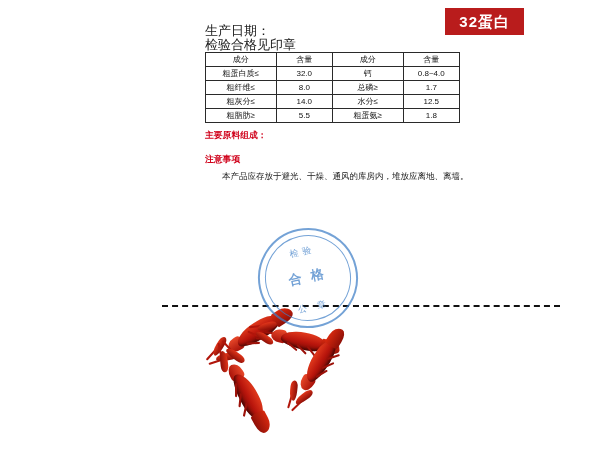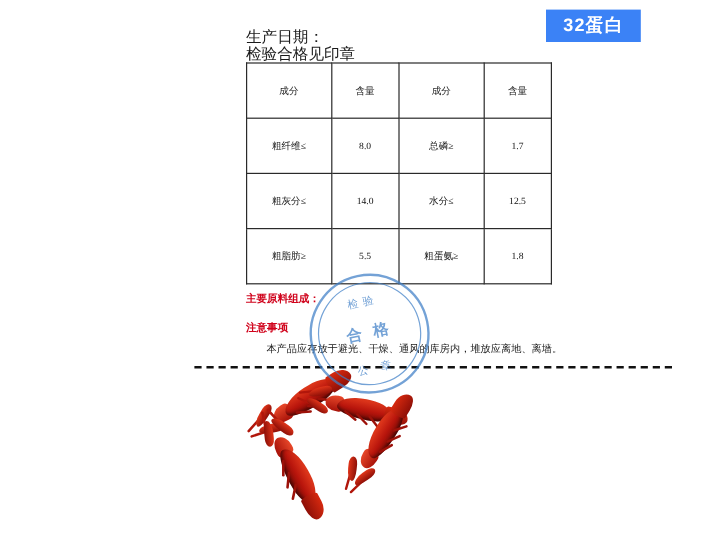--- a/index.html
+++ b/index.html
@@ -18,23 +18,23 @@
 
   .page {
     position: absolute;
     left: 0; top: 0;
     width: 600px; height: 450px;
   }
 
   
   .badge {
     position: absolute;
-    right: 66px;
+    right: 76px;
     top: 8px;
-    background: #3b82f6;
+    background: #b91c1c;
     color: #ffffff;
     font-size: 15px;
     font-weight: bold;
     padding: 6px 14px;
     letter-spacing: 1px;
     line-height: 1;
     z-index: 5;
   }
 
   
@@ -68,24 +68,23 @@
   table.analysis {
     border-collapse: collapse;
     width: 255px;
     table-layout: fixed;
   }
   table.analysis td, table.analysis th {
     border: 1px solid #2a2a2a;
     font-size: 8px;
     text-align: center;
     height: 13px;
-    padding: 16px 2px;
+    padding: 0 2px;
     font-weight: normal;
     color: #111;
-    font-family: Liberation Serif, serif;
   }
   table.analysis th {
     font-weight: normal;
   }
   .col-name { width: 28%; }
   .col-val  { width: 22%; }
 
   
   .para {
     font-size: 8.5px;
@@ -224,20 +223,26 @@
     <div class="meta-line">检验合格见印章</div>
 
 
     <table class="analysis">
       <tbody>
           <tr>
         <th class="col-name">成分</th>
         <th class="col-val">含量</th>
         <th class="col-name">成分</th>
         <th class="col-val">含量</th>
+      </tr>
+      <tr>
+        <td>粗蛋白质≤</td>
+        <td>32.0</td>
+        <td>钙</td>
+        <td>0.8~4.0</td>
       </tr>
       <tr>
         <td>粗纤维≤</td>
         <td>8.0</td>
         <td>总磷≥</td>
         <td>1.7</td>
       </tr>
       <tr>
         <td>粗灰分≤</td>
         <td>14.0</td>

